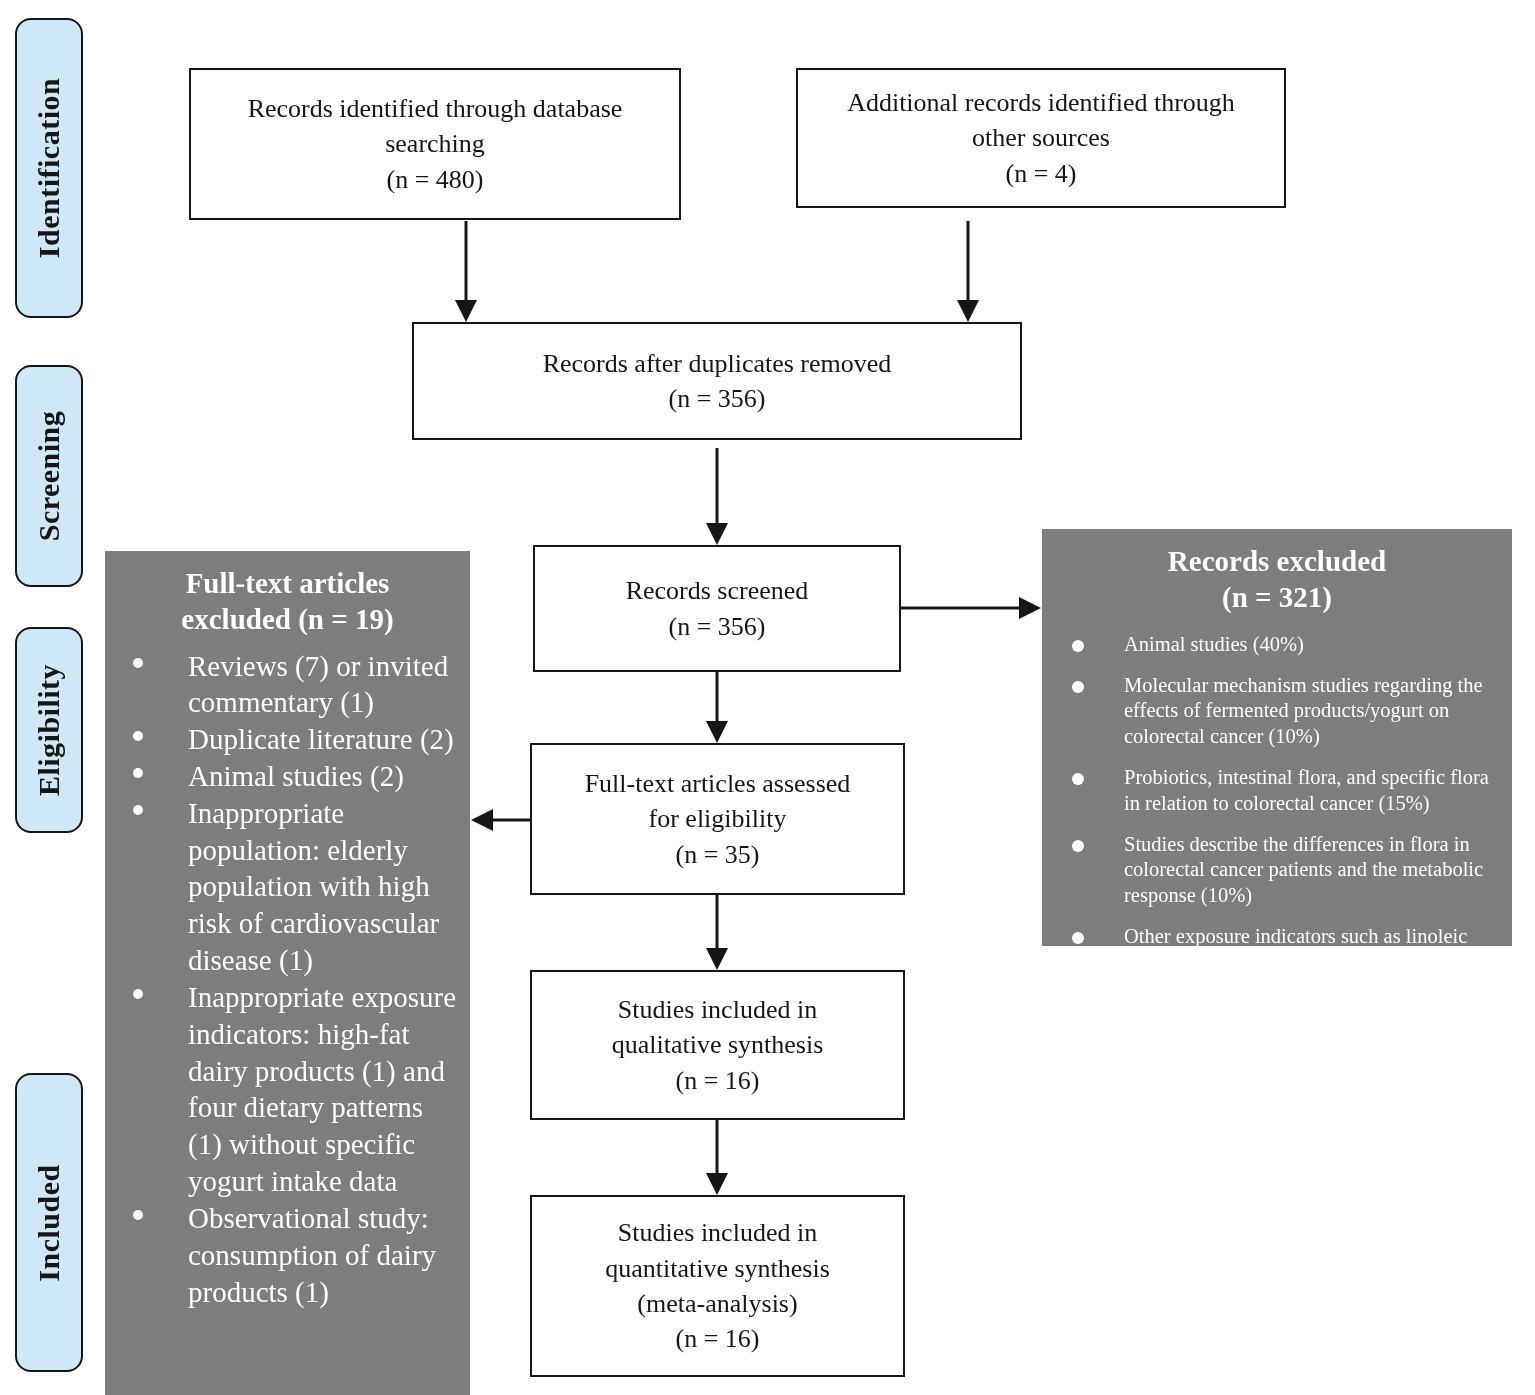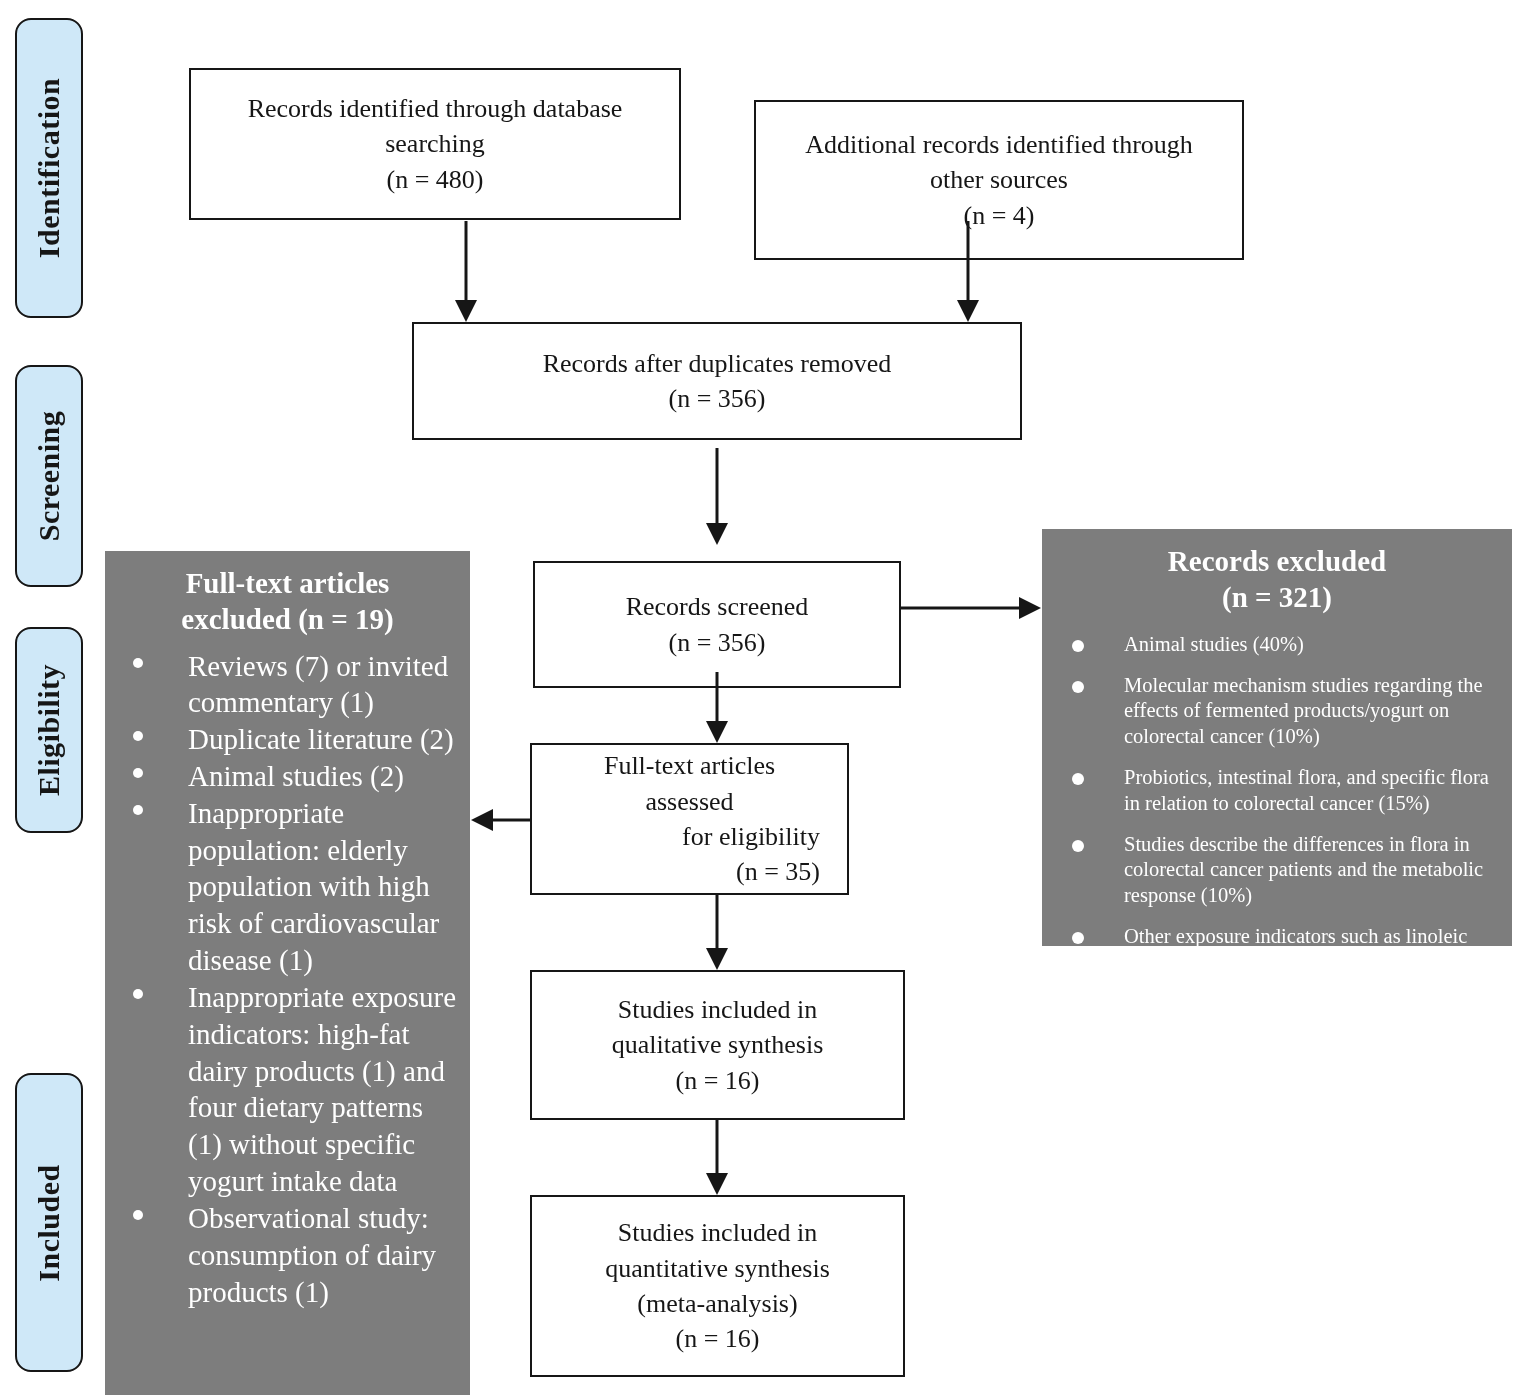--- a/index.html
+++ b/index.html
@@ -124,37 +124,37 @@
   <div class="stage" style="top:1073px;height:299px;">
     <span>Included</span>
   </div>
 
   <div class="flowbox" style="left:189px;top:68px;width:492px;height:152px;">
     <div>Records identified through database</div>
     <div>searching</div>
     <div>(n = 480)</div>
   </div>
 
-  <div class="flowbox" style="left:754px;top:68px;width:490px;height:160px;margin-top:32px;">
+  <div class="flowbox" style="left:796px;top:68px;width:490px;height:140px;">
     <div>Additional records identified through</div>
     <div>other sources</div>
     <div>(n = 4)</div>
   </div>
 
   <div class="flowbox" style="left:412px;top:322px;width:610px;height:118px;">
     <div>Records after duplicates removed</div>
     <div>(n = 356)</div>
   </div>
 
-  <div class="flowbox" style="left:533px;top:545px;width:368px;height:127px;margin-top:16px;">
+  <div class="flowbox" style="left:533px;top:545px;width:368px;height:127px;">
     <div>Records screened</div>
     <div>(n = 356)</div>
   </div>
 
-  <div class="flowbox" style="left:530px;top:743px;width:319px;height:152px;align-items:flex-end;">
+  <div class="flowbox" style="left:530px;top:743px;width:375px;height:152px;">
     <div>Full-text articles assessed</div>
     <div>for eligibility</div>
     <div>(n = 35)</div>
   </div>
 
   <div class="flowbox" style="left:530px;top:970px;width:375px;height:150px;">
     <div>Studies included in</div>
     <div>qualitative synthesis</div>
     <div>(n = 16)</div>
   </div>

